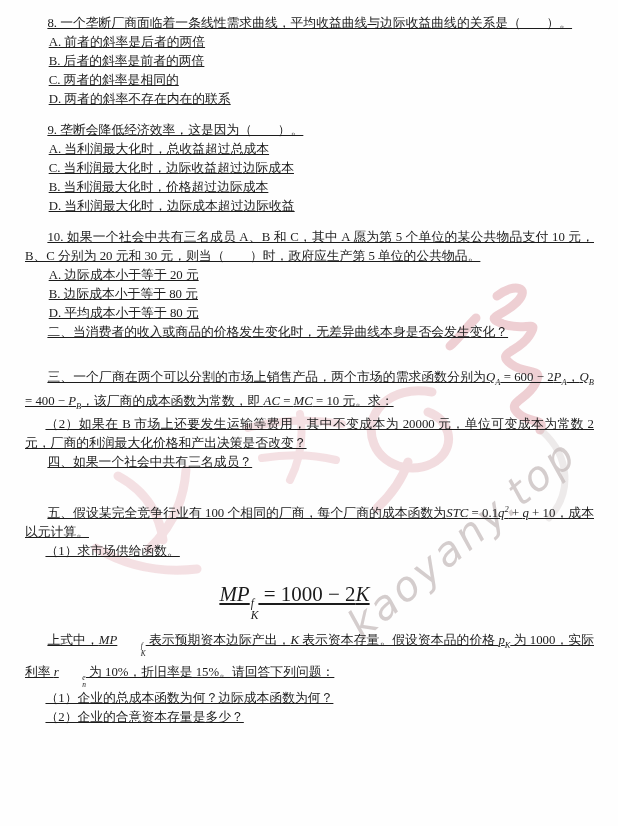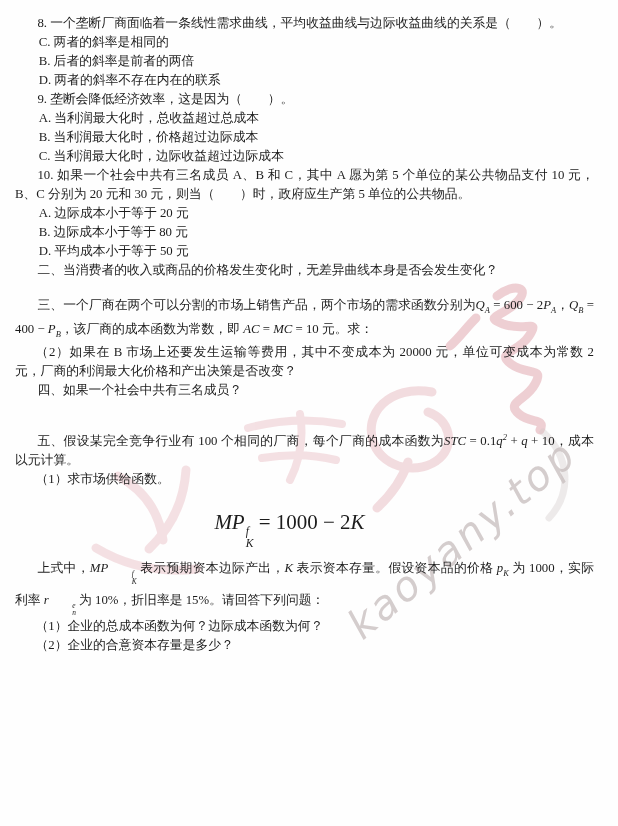--- a/index.html
+++ b/index.html
@@ -14,30 +14,31 @@
   .wm-domain{
     position:absolute;left:338px;top:612px;z-index:0;
     font-family:"DejaVu Sans","Liberation Sans",sans-serif;
     font-style:italic;font-size:41px;letter-spacing:3px;
     color:#c7bdbd;opacity:.75;white-space:nowrap;
     transform:rotate(-40deg);transform-origin:0 0;
   }
   
   .content{
     position:absolute;inset:0;z-index:1;
-    padding:14px 24px 0 15px;
+    padding:14px 24px 0 25px;
     font-size:12.8px;line-height:19px;
     text-align:justify;
+    text-decoration:underline;
   }
   .content p{margin:0;}
   .stem,.para{text-indent:1.75em;}
   .opt{text-indent:1.85em;}
   .part{text-indent:1.6em;}
-  .mt12{margin-top:0;}
-  .mt14{margin-top:16px;}
+  .mt12{margin-top:12px;}
+  .mt14{margin-top:26px;}
   .mt18{margin-top:18px;}
   .mt22{margin-top:22px;}
   .mt28{margin-top:28px;}
   .mv{font-style:italic;}
   sub.ms,sup.ms{font-size:66%;font-style:italic;}
   .stack{
     display:inline-flex;flex-direction:column;align-items:flex-start;
     font-size:58%;line-height:1.05;vertical-align:-0.5em;
     font-style:italic;margin-left:1px;
   }
@@ -83,37 +84,39 @@
       </g>
     </g>
   </svg>
 
   <div class="wm-domain">kaoyany.top</div>
 
   <div class="content">
 
     <section>
       <p class="stem">8. 一个垄断厂商面临着一条线性需求曲线，平均收益曲线与边际收益曲线的关系是（　　）。</p>
+      <p class="opt">A. 前者的斜率是后者的两倍</p>
+      <p class="opt">B. 后者的斜率是前者的两倍</p>
       <p class="opt">C. 两者的斜率是相同的</p>
-      <p class="opt">B. 后者的斜率是前者的两倍</p>
       <p class="opt">D. 两者的斜率不存在内在的联系</p>
     </section>
 
     <section class="mt12">
       <p class="stem">9. 垄断会降低经济效率，这是因为（　　）。</p>
       <p class="opt">A. 当利润最大化时，总收益超过总成本</p>
+      <p class="opt">C. 当利润最大化时，边际收益超过边际成本</p>
       <p class="opt">B. 当利润最大化时，价格超过边际成本</p>
-      <p class="opt">C. 当利润最大化时，边际收益超过边际成本</p>
+      <p class="opt">D. 当利润最大化时，边际成本超过边际收益</p>
     </section>
 
     <section class="mt12">
       <p class="stem">10. 如果一个社会中共有三名成员 A、B 和 C，其中 A 愿为第 5 个单位的某公共物品支付 10 元，B、C 分别为 20 元和 30 元，则当（　　）时，政府应生产第 5 单位的公共物品。</p>
       <p class="opt">A. 边际成本小于等于 20 元</p>
       <p class="opt">B. 边际成本小于等于 80 元</p>
-      <p class="opt">D. 平均成本小于等于 50 元</p>
+      <p class="opt">D. 平均成本小于等于 80 元</p>
     </section>
 
     <p class="para mt14">二、当消费者的收入或商品的价格发生变化时，无差异曲线本身是否会发生变化？</p>
 
     <section class="mt14">
       <p class="para">三、一个厂商在两个可以分割的市场上销售产品，两个市场的需求函数分别为<i class="mv">Q</i><sub class="ms">A</sub> = 600 − 2<i class="mv">P</i><sub class="ms">A</sub>，<i class="mv">Q</i><sub class="ms">B</sub> = 400 − <i class="mv">P</i><sub class="ms">B</sub>，该厂商的成本函数为常数，即 <i class="mv">AC</i> = <i class="mv">MC</i> = 10 元。求：</p>
       <p class="part">（2）如果在 B 市场上还要发生运输等费用，其中不变成本为 20000 元，单位可变成本为常数 2 元，厂商的利润最大化价格和产出决策是否改变？</p>
     </section>
 
     <p class="para mt22">四、如果一个社会中共有三名成员？</p>

